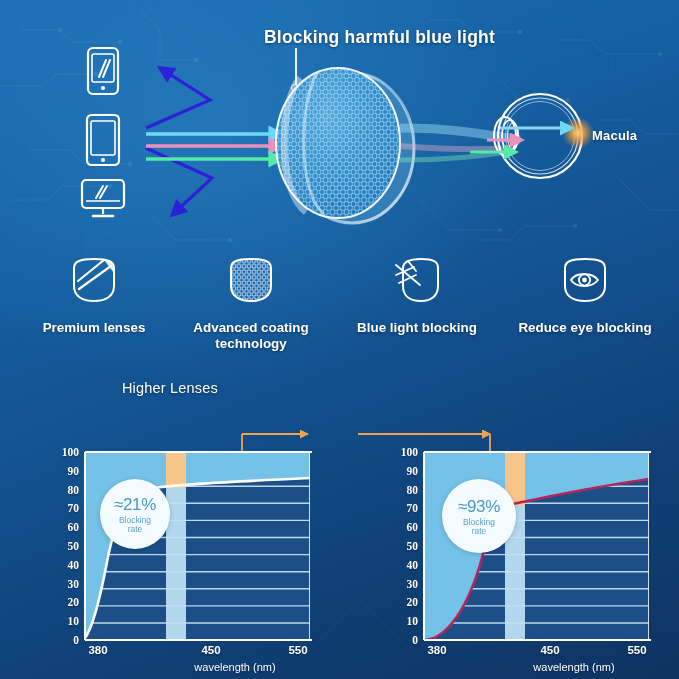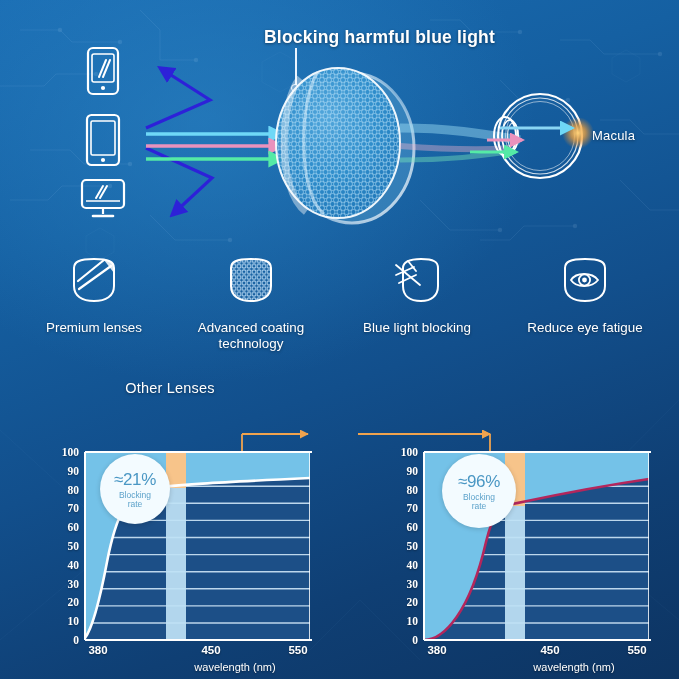--- a/index.html
+++ b/index.html
@@ -30,30 +30,30 @@
     white-space:nowrap;
     padding-left:16px;
   }
   .leader { position:absolute; left:295px; top:48px; width:1.5px; height:37px; background:#eaf4ff; }
   .leader-dot{ position:absolute; left:291px; top:84px; width:8px; height:8px; border:1.5px solid #eaf4ff; border-radius:50%; }
 
   .device { position:absolute; }
 
   .macula-label {
     position:absolute; left:592px; top:128px;
-    font-size:13px; font-weight:normal; letter-spacing:.2px;
+    font-size:13px; font-weight:bold; letter-spacing:.2px;
     text-shadow:0 1px 3px rgba(0,0,0,.4);
   }
 
   
   .features { position:absolute; left:0; top:252px; width:679px; height:118px; }
   .feature { position:absolute; top:0; width:170px; text-align:center; }
   .feature .ficon { height:56px; display:flex; align-items:center; justify-content:center; }
   .feature .flabel {
-    margin-top:12px; font-size:13.4px; font-weight:normal; line-height:1.18;
+    margin-top:12px; font-size:13.4px; font-weight:bold; line-height:1.18;
     text-shadow:0 1px 3px rgba(0,0,0,.4);
   }
 
   
   .chart { position:absolute; top:370px; width:340px; height:309px; }
   .chart.left  { left:0; }
   .chart.right { left:339px; }
 
   .chart-title {
     position:absolute; top:10px; width:100%; text-align:center;
@@ -77,20 +77,21 @@
   .xlabel {
     position:absolute; top:291px; left:135px; width:200px; text-align:center;
     font-size:11px; text-shadow:0 1px 2px rgba(0,0,0,.4);
   }
 
   .bubble {
     position:absolute; border-radius:50%;
     background:#f3fbff; color:#3f8fbf;
     display:flex; flex-direction:column; align-items:center; justify-content:center;
     box-shadow:0 1px 5px rgba(0,0,0,.18);
+    margin-top:25px;
   }
   .bubble .pct { font-size:17px; letter-spacing:-.3px; color:#4a97c4; }
   .bubble .sub { font-size:8.5px; line-height:1.05; margin-top:1px; text-align:center; color:#5ea3cb; }
 
   .annot {
     position:absolute; left:291px; top:411px; width:130px;
     color:#f0a34e; font-size:12.4px; font-weight:bold; line-height:1.17;
     text-align:center; text-shadow:0 1px 2px rgba(0,0,0,.35);
   }
 </style>
@@ -316,41 +317,41 @@
 
     <div class="feature" style="left:500px;">
       <div class="ficon">
         <svg width="54" height="50" viewBox="0 0 54 50">
           <path d="M7 13 C7 7 12 4 27 4 C42 4 47 7 47 13 L47 31 C47 41 39 46 27 46 C15 46 7 41 7 31 Z" fill="none" stroke="#ffffff" stroke-width="2"></path>
           <path d="M13 25 C18 17 34 17 40 25 C34 33 18 33 13 25 Z" fill="none" stroke="#ffffff" stroke-width="1.8"></path>
           <circle cx="26.5" cy="25" r="5.6" fill="none" stroke="#ffffff" stroke-width="1.8"></circle>
           <circle cx="26.5" cy="25" r="2.4" fill="#ffffff"></circle>
         </svg>
       </div>
-      <div class="flabel">Reduce eye fatigue</div>
+      <div class="flabel">Reduce eye blocking</div>
     </div>
   </div>
 
   <svg style="position:absolute;left:190px;top:425px;" width="360" height="40" viewBox="0 0 360 40">
     <defs>
       <marker id="arrOr" viewBox="0 0 10 10" refX="9" refY="5" markerWidth="5" markerHeight="5" orient="auto-start-reverse">
         <path d="M0 0 L10 5 L0 10 z" fill="#f0a34e"></path>
       </marker>
     </defs>
 
     <path d="M52 9 H118" stroke="#f0a34e" stroke-width="1.8" fill="none" marker-end="url(#arrOr)"></path>
     <path d="M52 9 V34" stroke="#f0a34e" stroke-width="1.8" fill="none"></path>
 
     <path d="M168 9 H300" stroke="#f0a34e" stroke-width="1.8" fill="none" marker-end="url(#arrOr)"></path>
     <path d="M238 9 H300" stroke="#f0a34e" stroke-width="1.8" fill="none" marker-end="url(#arrOr)"></path>
     <path d="M300 9 V34" stroke="#f0a34e" stroke-width="1.8" fill="none"></path>
   </svg>
 
   <div class="chart left">
-    <div class="chart-title">Other Lenses</div>
+    <div class="chart-title">Higher Lenses</div>
 
     <div class="yaxis">
       <div class="ytick" style="top:8px;">100</div>
       <div class="ytick" style="top:26.8px;">90</div>
       <div class="ytick" style="top:45.6px;">80</div>
       <div class="ytick" style="top:64.4px;">70</div>
       <div class="ytick" style="top:83.2px;">60</div>
       <div class="ytick" style="top:102px;">50</div>
       <div class="ytick" style="top:120.8px;">40</div>
       <div class="ytick" style="top:139.6px;">30</div>
@@ -466,21 +467,21 @@
       </svg>
     </div>
 
     <svg style="position:absolute;left:80px;top:77px;" width="235" height="200">
       <path d="M5 5 H232" stroke="#ffffff" stroke-width="2"></path>
       <path d="M5 193 H232" stroke="#ffffff" stroke-width="2"></path>
       <path d="M5 5 V193" stroke="#ffffff" stroke-width="2"></path>
     </svg>
 
     <div class="bubble" style="position:absolute;left:103px;top:84px;width:74px;height:74px;">
-      <div class="pct">≈96%</div>
+      <div class="pct">≈93%</div>
       <div class="sub">
         <span>Blocking</span><br>
         <span>rate</span>
       </div>
     </div>
 
     <div class="xtick" style="left:98px;">380</div>
     <div class="xtick" style="left:211px;">450</div>
     <div class="xtick" style="left:298px;">550</div>
     <div class="xlabel">wavelength (nm)</div>

